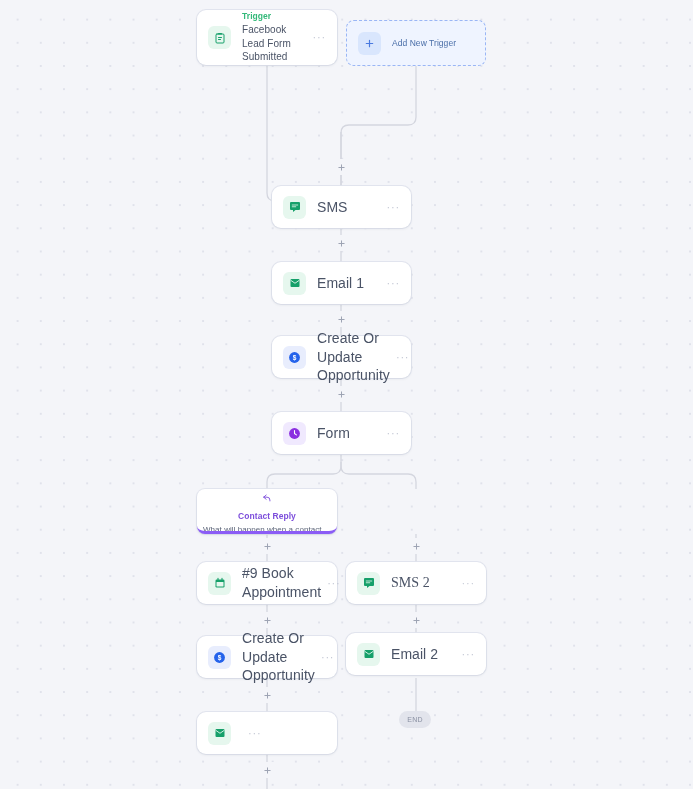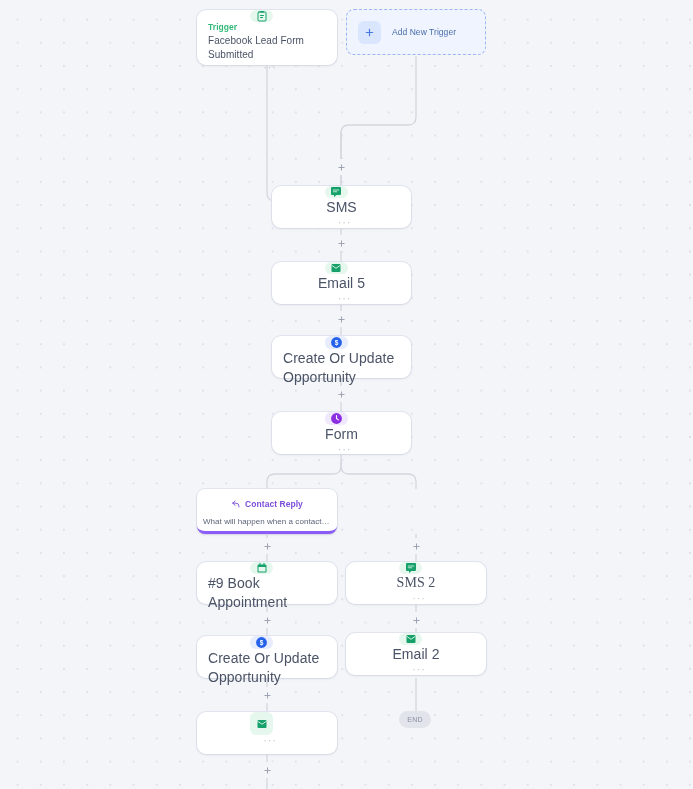--- a/index.html
+++ b/index.html
@@ -60,21 +60,20 @@
   
   .card {
     position: absolute;
     background: #ffffff;
     border-radius: 9px;
     box-shadow: 0 1px 3px rgba(30,40,70,0.08), 0 0 0 1px rgba(225,228,238,0.9);
     display: flex;
     align-items: center;
     padding: 0 11px;
     cursor: pointer;
-    flex-direction: column;
   }
 
   .icon-tile {
     width: 23px;
     height: 23px;
     min-width: 23px;
     border-radius: 6px;
     display: flex;
     align-items: center;
     justify-content: center;
@@ -121,21 +120,21 @@
     font-size: 10px;
     color: #4a5366;
     line-height: 1.38;
     letter-spacing: 0.05px;
   }
 
   
   #add-new-trigger {
     position: absolute;
     left: 346px;
-    top: 9px;
+    top: 20px;
     width: 140px;
     height: 46px;
     border: 1.2px dashed #9ab6f5;
     border-radius: 8px;
     background: #eff4ff;
     display: flex;
     align-items: center;
     padding: 0 11px;
     cursor: pointer;
   }
@@ -170,20 +169,21 @@
     align-items: center;
     justify-content: center;
     cursor: pointer;
     overflow: hidden;
   }
   .branch-head {
     display: flex;
     align-items: center;
     gap: 4px;
     margin-bottom: 4px;
+    flex-direction: column;
   }
   .branch-title {
     font-size: 8.5px;
     color: #7c4ddb;
     font-weight: bold;
     letter-spacing: 0.05px;
   }
   .branch-sub {
     font-size: 8px;
     color: #5a6377;
@@ -281,21 +281,21 @@
     <span class="dots">···</span>
   </div>
 
   <div class="card" style="left:272px; top:262px; width:139px; height:42px;">
     <span class="icon-tile green">
       <svg width="12" height="12" viewBox="0 0 24 24" fill="#16a06a">
         <path d="M3 6a2 2 0 0 1 2-2h14a2 2 0 0 1 2 2v12a2 2 0 0 1-2 2H5a2 2 0 0 1-2-2V6z"></path>
         <path d="M4 7l8 5.5L20 7" stroke="#e6f7ee" stroke-width="1.8" fill="none" stroke-linecap="round" stroke-linejoin="round"></path>
       </svg>
     </span>
-    <span class="card-label">Email 5</span>
+    <span class="card-label">Email 1</span>
     <span class="dots">···</span>
   </div>
 
   <div class="card" style="left:272px; top:336px; width:139px; height:42px;">
     <span class="icon-tile blue">
       <svg width="13" height="13" viewBox="0 0 24 24">
         <circle cx="12" cy="12" r="10" fill="#2563eb"></circle>
         <text x="12" y="16.5" font-size="12" font-weight="bold" fill="#ffffff" text-anchor="middle" font-family="Liberation Sans, sans-serif">$</text>
       </svg>
     </span>

